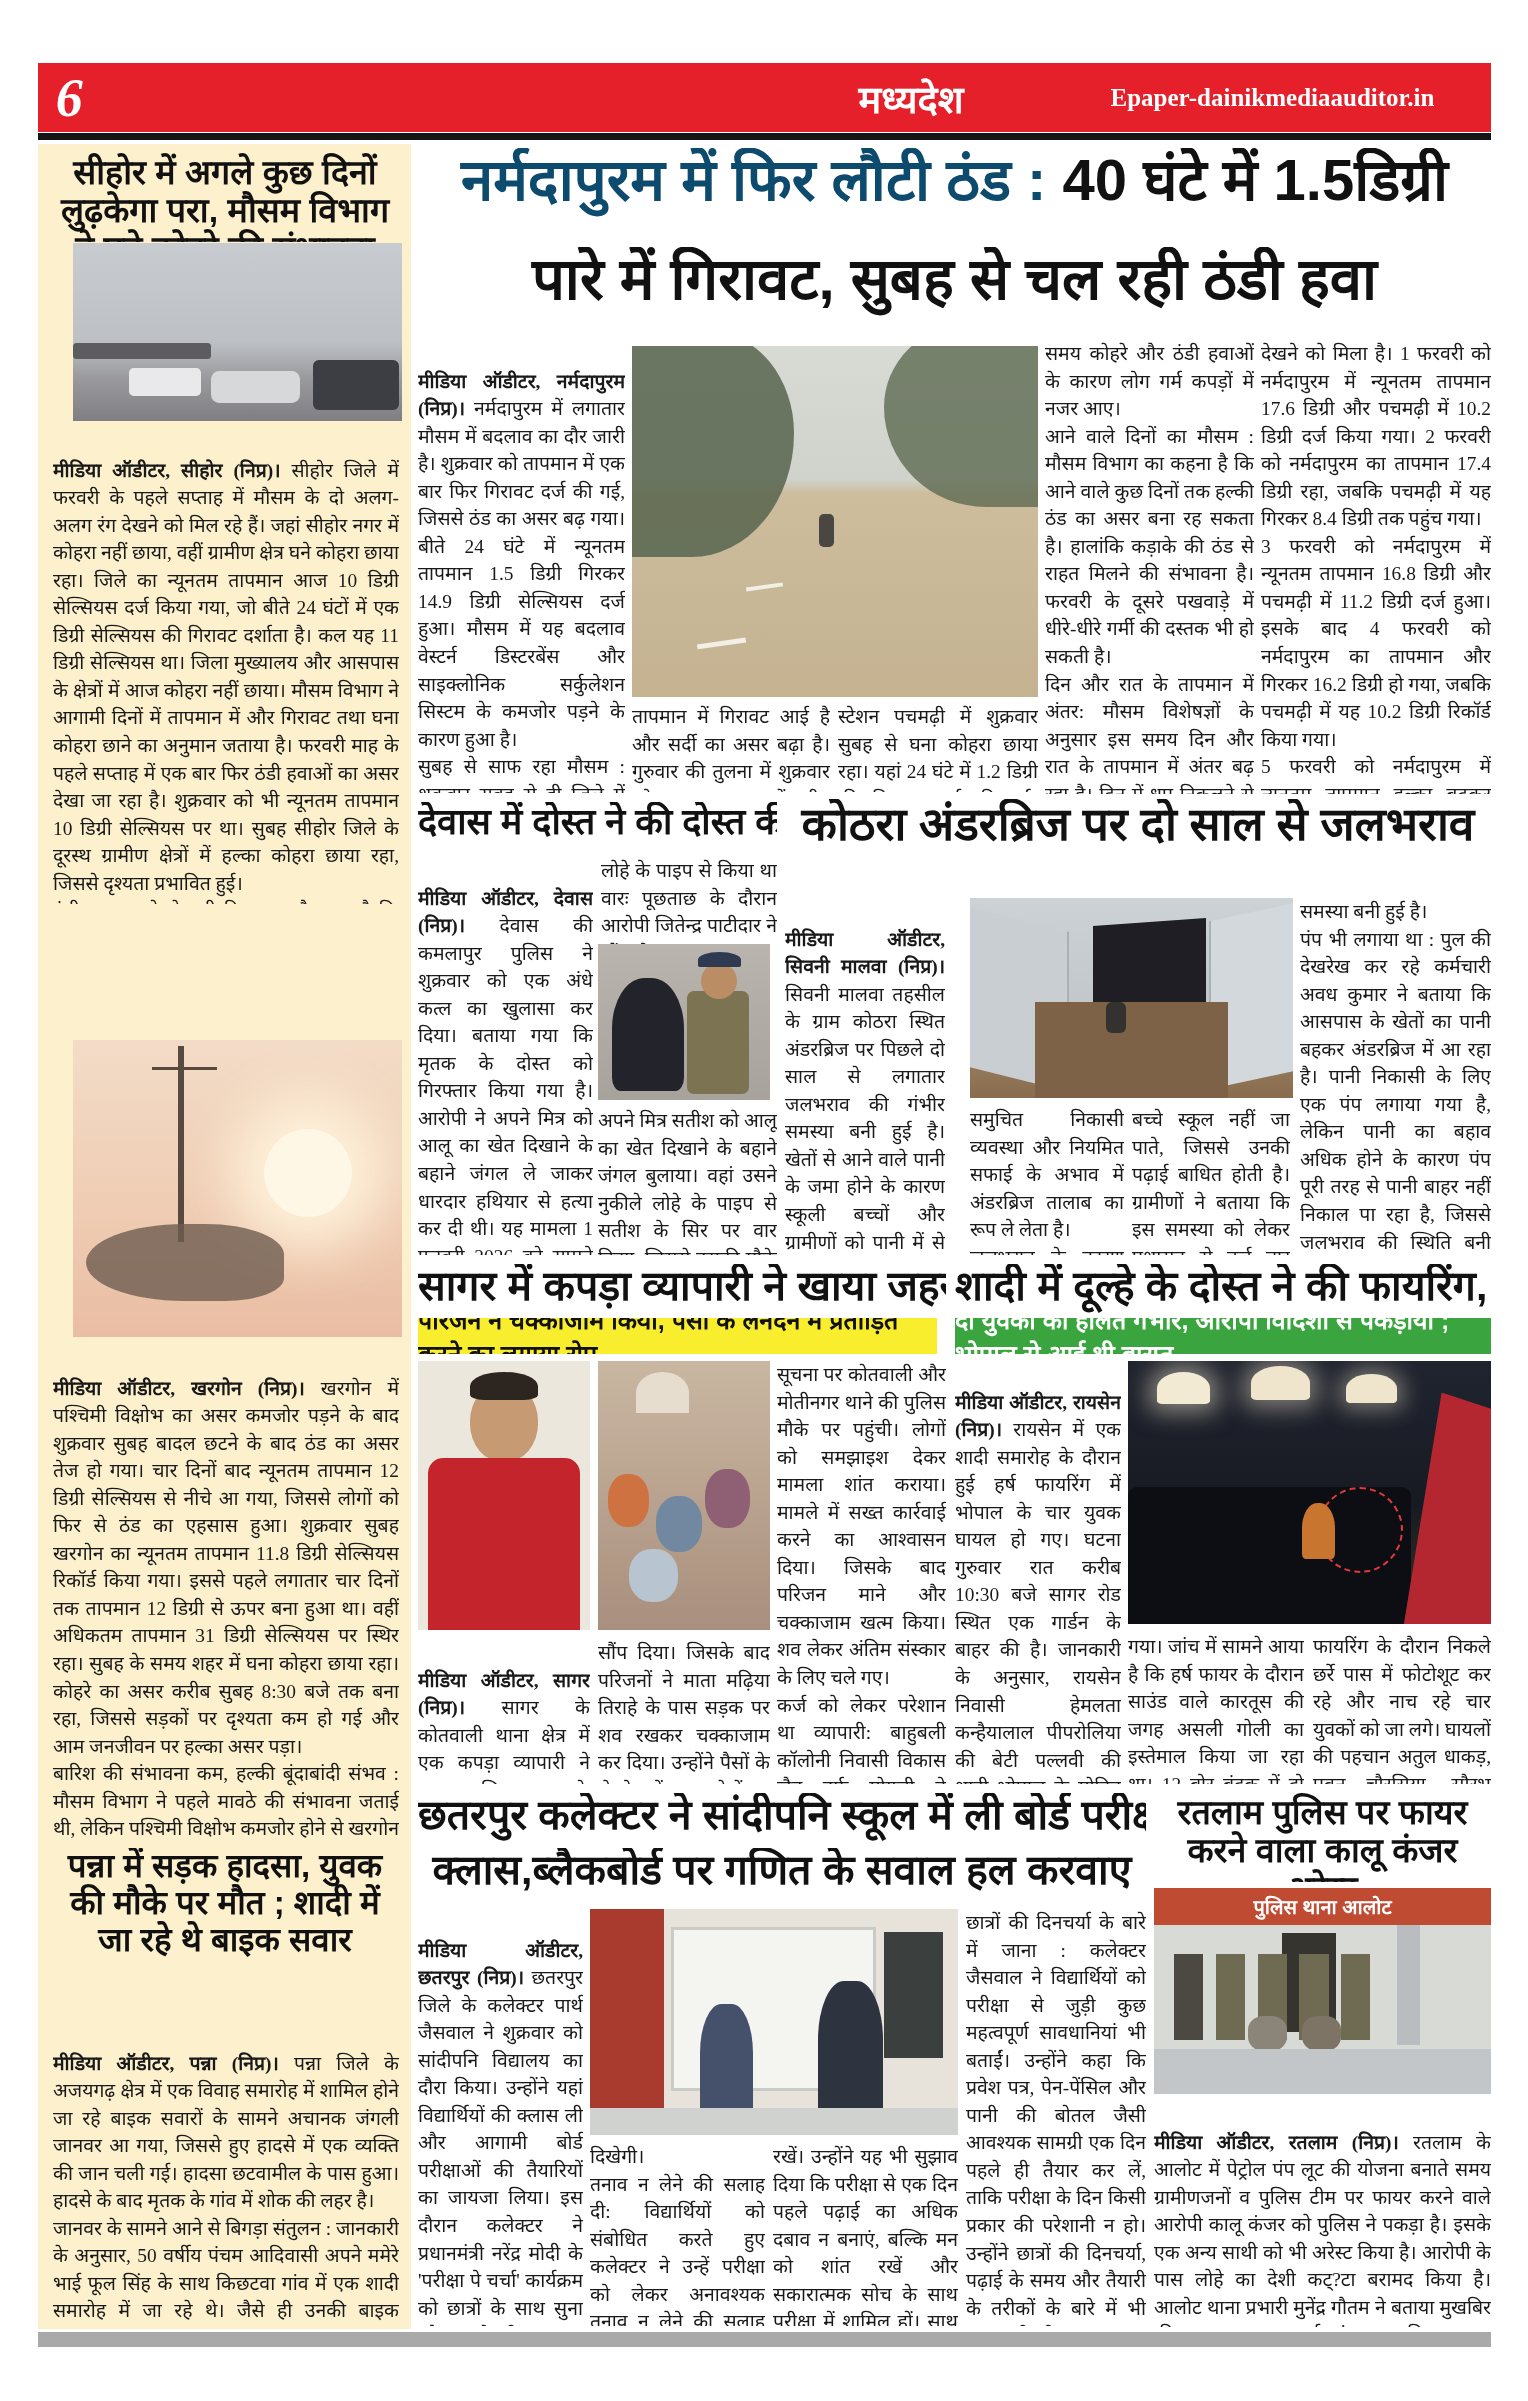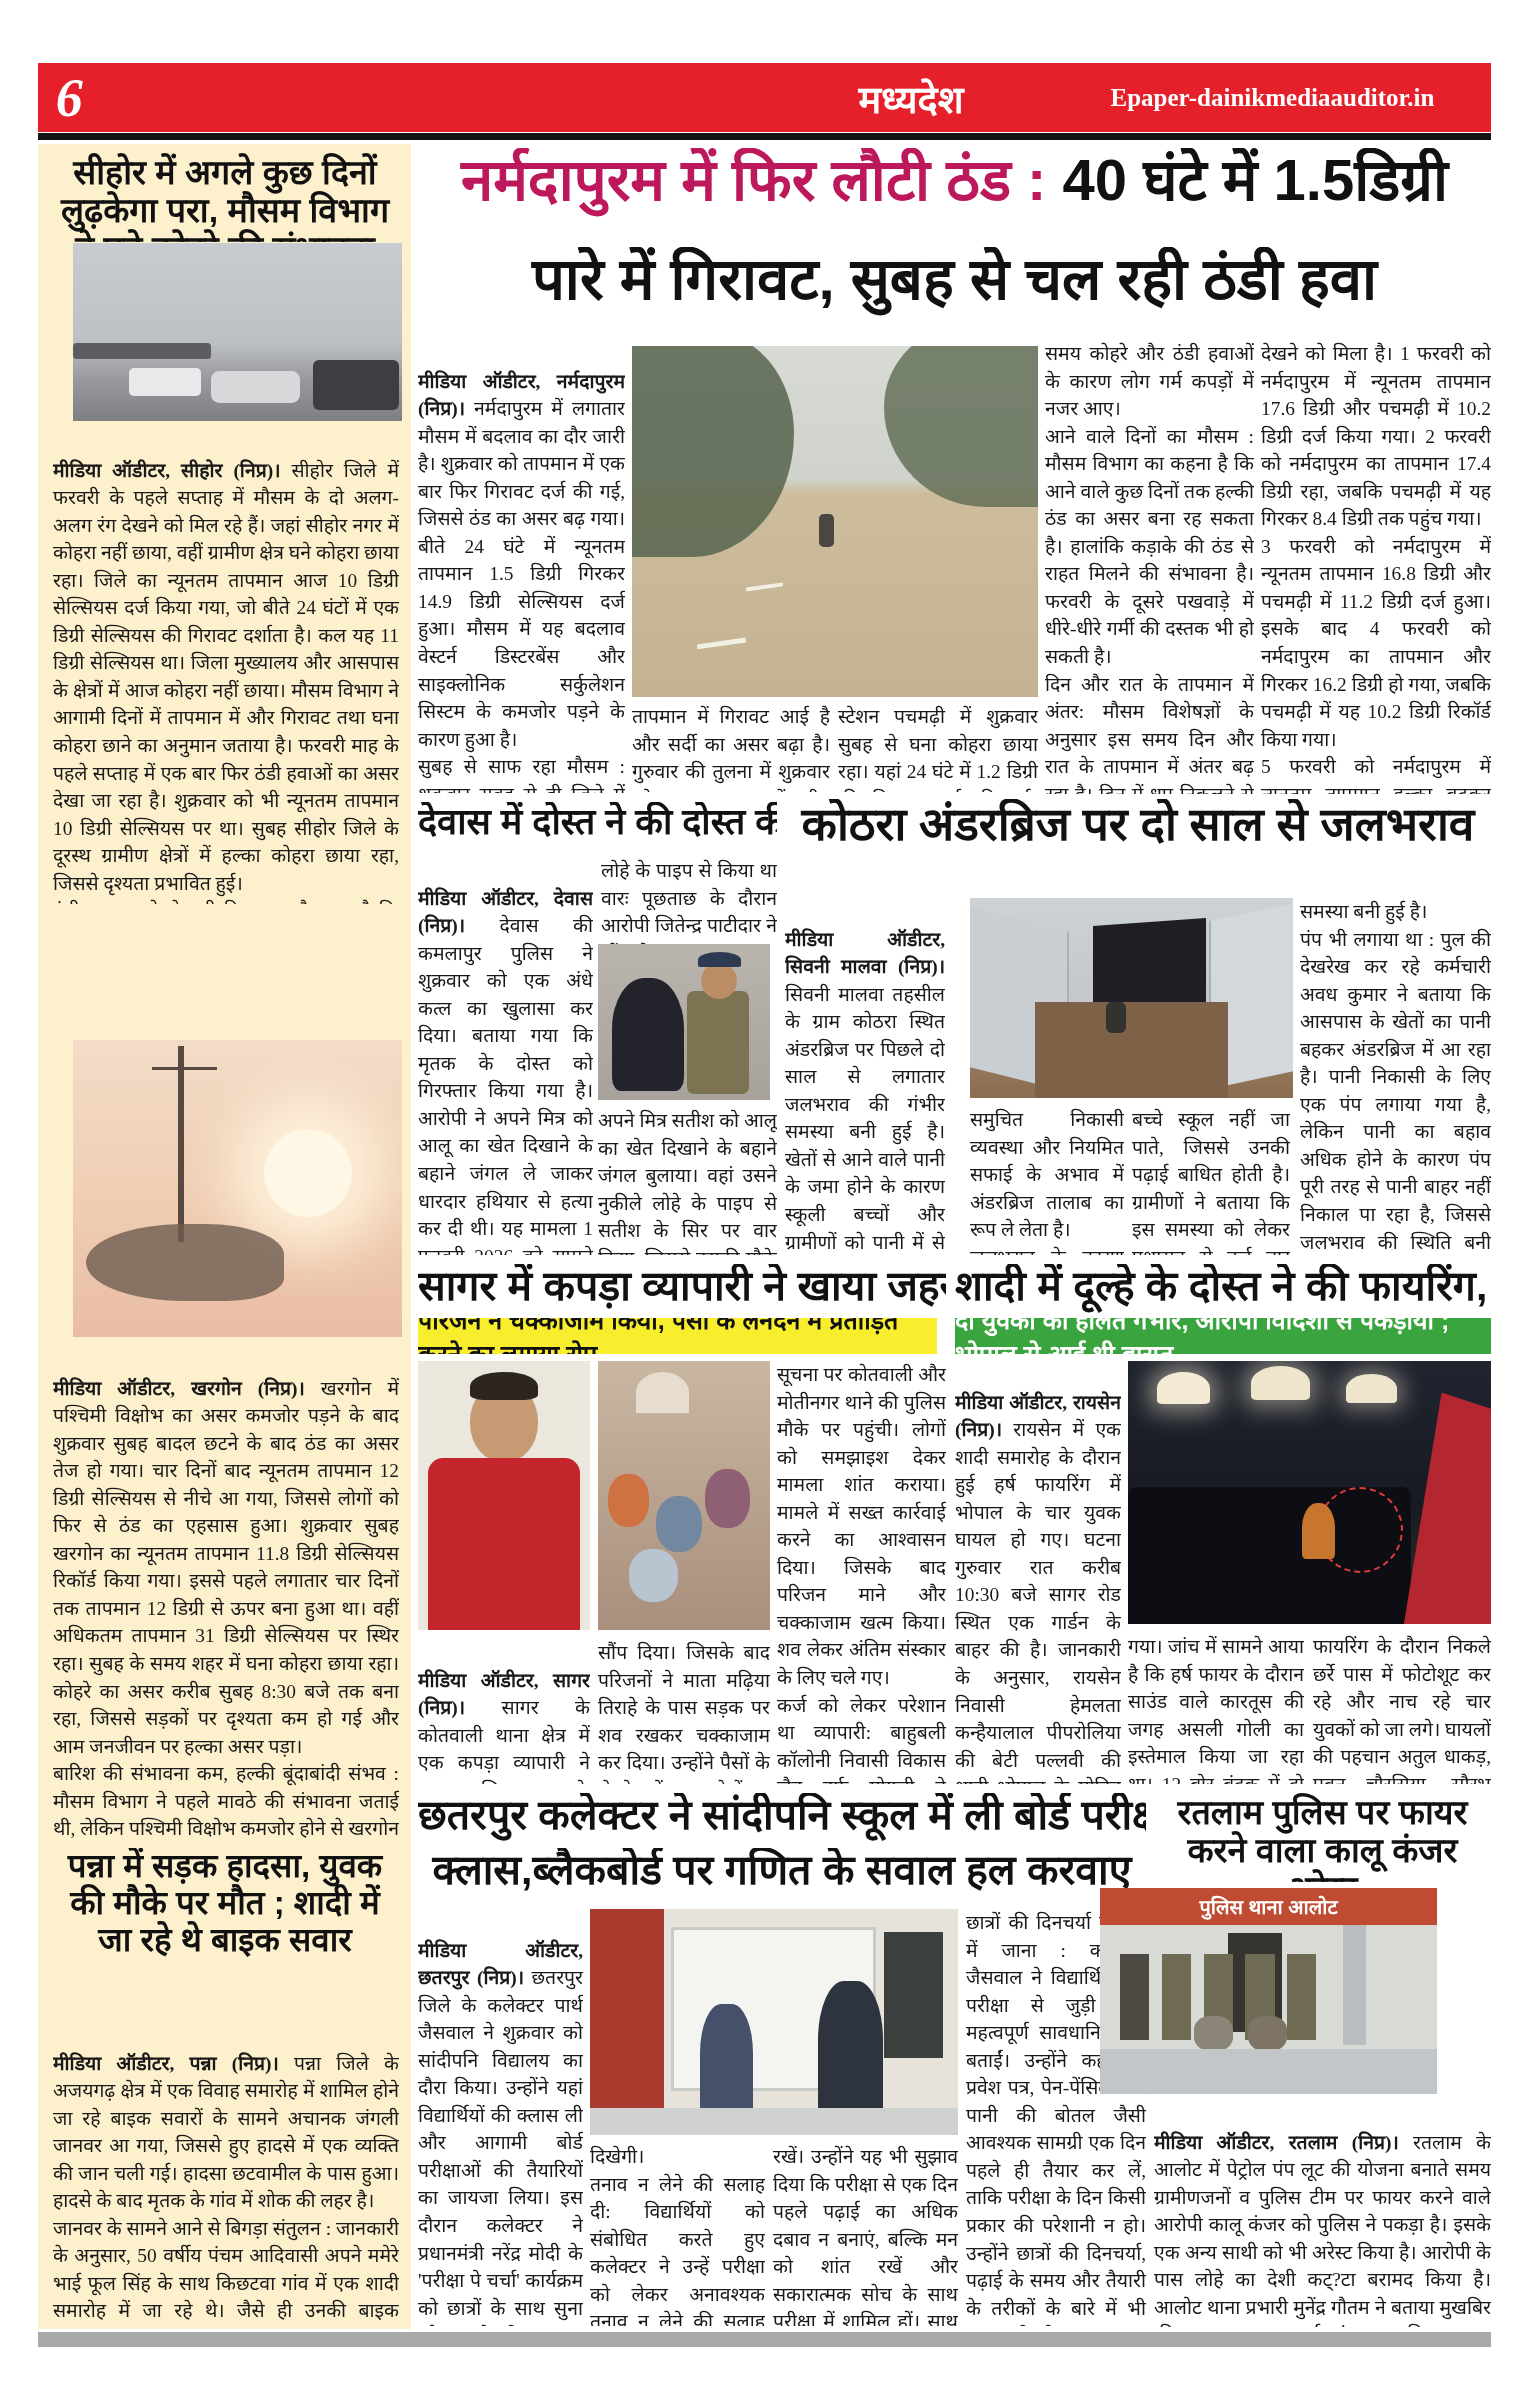--- a/index.html
+++ b/index.html
@@ -59,21 +59,21 @@
 
   <div class="abs hl" style="left:56px;top:1848px;width:338px;height:168px;font-size:33px;overflow:hidden;">पन्ना में सड़क हादसा, युवक की मौके पर मौत ; शादी में जा रहे थे बाइक सवार</div>
 
   <div class="abs body-text" style="left:53px;top:2022px;width:346px;height:303px;">
     <span class="lead">मीडिया ऑडीटर, पन्ना (निप्र)।</span><span> पन्ना जिले के अजयगढ़ क्षेत्र में एक विवाह समारोह में शामिल होने जा रहे बाइक सवारों के सामने अचानक जंगली जानवर आ गया, जिससे हुए हादसे में एक व्यक्ति की जान चली गई। हादसा छटवामील के पास हुआ। हादसे के बाद मृतक के गांव में शोक की लहर है।</span>
     <span>जानवर के सामने आने से बिगड़ा संतुलन :  जानकारी के अनुसार, 50 वर्षीय पंचम आदिवासी अपने ममेरे भाई फूल सिंह के साथ किछटवा गांव में एक शादी समारोह में जा रहे थे। जैसे ही उनकी बाइक छटवामील के पास पहुंची, अंधेरे या झाड़ियों के बीच से अचानक एक अज्ञात जानवर सड़क पर आ गया। बाइक की रफ्तार तेज होने और अचानक सामने आए जानवर की वजह से चालक संतुलन खो बैठा। इस दौरान पीछे बैठे पंचम सड़क पर जोर से गिरे, जिससे उनके सिर और शरीर के अन्य हिस्सों में गहरी चोटें आईं।</span>
     
   </div>
 
   <div class="abs hl" style="left:418px;top:148px;width:1073px;height:94px;font-size:58px;white-space:nowrap;overflow:hidden;">
-    <span style="color:#be185d;">नर्मदापुरम में फिर लौटी ठंड : </span><span>40 घंटे में 1.5डिग्री</span>
+    <span style="color:#0c4a6e;">नर्मदापुरम में फिर लौटी ठंड : </span><span>40 घंटे में 1.5डिग्री</span>
   </div>
   <div class="abs hl" style="left:418px;top:247px;width:1073px;height:88px;font-size:58px;white-space:nowrap;overflow:hidden;">पारे में गिरावट, सुबह से चल रही ठंडी हवा</div>
 
   <div class="abs body-text" style="left:418px;top:340px;width:207px;height:453px;">
     <span class="lead">मीडिया ऑडीटर, नर्मदापुरम (निप्र)।</span><span> नर्मदापुरम में लगातार मौसम में बदलाव का दौर जारी है। शुक्रवार को तापमान में एक बार फिर गिरावट दर्ज की गई, जिससे ठंड का असर बढ़ गया। बीते 24 घंटे में न्यूनतम तापमान 1.5 डिग्री गिरकर 14.9 डिग्री सेल्सियस दर्ज हुआ। मौसम में यह बदलाव वेस्टर्न डिस्टरबेंस और साइक्लोनिक सर्कुलेशन सिस्टम के कमजोर पड़ने के कारण हुआ है।
 सुबह से साफ रहा मौसम : शुक्रवार सुबह से ही जिले में मौसम साफ बना हुआ है। आसमान में धूप खिली रही, लेकिन उत्तरी हवाओं के कारण ठिठुरन महसूस की गई। दिन में धूप के बावजूद सुबह और देर रात हल्की सर्दी का असर बना रहा। मौसम विभाग के अनुसार वेस्टर्न डिस्टरबेंस और साइक्लोनिक सर्कुलेशन सिस्टम का असर कम होने से उत्तरी हवाएं सक्रिय हो गई हैं। इन्हीं हवाओं के कारण</span>
   </div>
 
   <div class="photo" style="left:632px;top:346px;width:406px;height:351px;background:linear-gradient(180deg,#d7dbd3 0%,#cfd3cb 38%,#cdbd9d 42%,#c4b291 100%);">
     <div class="ph-shape" style="left:-6%;top:-4%;width:46%;height:64%;background:#57644d;border-radius:0 45% 55% 0;opacity:.85;"></div>
@@ -192,21 +192,21 @@
     <div class="ph-shape" style="left:0;top:88%;width:100%;height:12%;background:#cfd2cf;"></div>
   </div>
 
   <div class="abs body-text" style="left:590px;top:2143px;width:175px;height:183px;">दिखेगी।
 तनाव न लेने की सलाह दी: विद्यार्थियों को संबोधित करते हुए कलेक्टर ने उन्हें परीक्षा को लेकर अनावश्यक तनाव न लेने की सलाह दी। उन्होंने कहा कि छात्र आत्मविश्वास के साथ प्रश्नपत्र हल करें और खुद पर भरोसा</div>
   <div class="abs body-text" style="left:773px;top:2143px;width:185px;height:183px;">रखें। उन्होंने यह भी सुझाव दिया कि परीक्षा से एक दिन पहले पढ़ाई का अधिक दबाव न बनाएं, बल्कि मन को शांत रखें और सकारात्मक सोच के साथ परीक्षा में शामिल हों। साथ ही, माता-पिता और गुरुजनों का आशीर्वाद लेकर परीक्षा केंद्र जाएं।</div>
   <div class="abs body-text" style="left:966px;top:1909px;width:180px;height:417px;">छात्रों की दिनचर्या के बारे में जाना : कलेक्टर जैसवाल ने विद्यार्थियों को परीक्षा से जुड़ी कुछ महत्वपूर्ण सावधानियां भी बताईं। उन्होंने कहा कि प्रवेश पत्र, पेन-पेंसिल और पानी की बोतल जैसी आवश्यक सामग्री एक दिन पहले ही तैयार कर लें, ताकि परीक्षा के दिन किसी प्रकार की परेशानी न हो। उन्होंने छात्रों की दिनचर्या, पढ़ाई के समय और तैयारी के तरीकों के बारे में भी जानकारी ली। इस अवसर पर कलेक्टर ने शिक्षकों को निर्देश दिए कि वे विद्यार्थियों का मनोबल लगातार बढ़ाएं और समय रहते उनके संदेहों को दूर करें। कलेक्टर ने विश्वास व्यक्त किया कि विद्यार्थियों की तैयारी संतोषजनक है और निश्चित रूप से इसका लाभ अच्छे परीक्षा परिणामों के रूप में मिलेगा।</div>
 
   <div class="abs hl" style="left:1154px;top:1793px;width:337px;height:89px;font-size:34px;overflow:hidden;">रतलाम पुलिस पर फायर करने वाला कालू कंजर अरेस्ट</div>
 
-  <div class="photo" style="left:1100px;top:1888px;width:337px;height:206px;background:#d8dad6;">
+  <div class="photo" style="left:1154px;top:1888px;width:337px;height:206px;background:#d8dad6;">
     <div class="ph-shape bar" style="left:0;top:0;width:100%;height:18%;background:#bf4b33;color:#fff;font-size:20px;font-family:'Liberation Sans',sans-serif;">पुलिस थाना   आलोट</div>
     <div class="ph-shape" style="left:38%;top:22%;width:16%;height:48%;background:#35342f;"></div>
     <div class="ph-shape" style="left:72%;top:18%;width:7%;height:58%;background:#b9bdc0;"></div>
     <div class="ph-shape" style="left:6%;top:32%;width:62%;height:42%;background:linear-gradient(90deg,#4b4942 0 14%,transparent 14% 20%,#6f6a52 20% 34%,transparent 34% 40%,#6f6a52 40% 54%,transparent 54% 60%,#6f6a52 60% 74%,transparent 74% 80%,#6f6a52 80% 94%,transparent 94%);"></div>
     <div class="ph-shape" style="left:28%;top:62%;width:39px;height:35px;background:#8a8578;border-radius:40%;"></div>
     <div class="ph-shape" style="left:44%;top:62%;width:39px;height:35px;background:#7d7465;border-radius:40%;"></div>
     <div class="ph-shape" style="left:0;top:78%;width:100%;height:22%;background:#c2c6c9;"></div>
   </div>
 
   <div class="abs body-text" style="left:1154px;top:2101px;width:337px;height:226px;">

